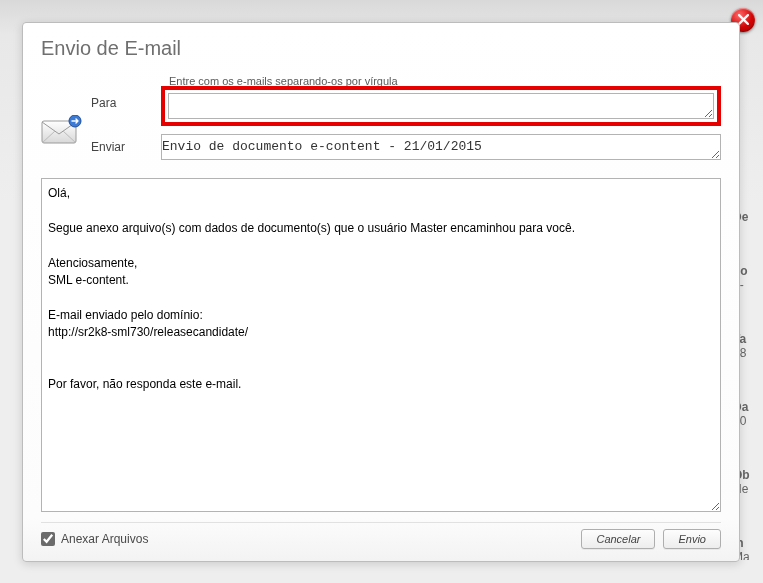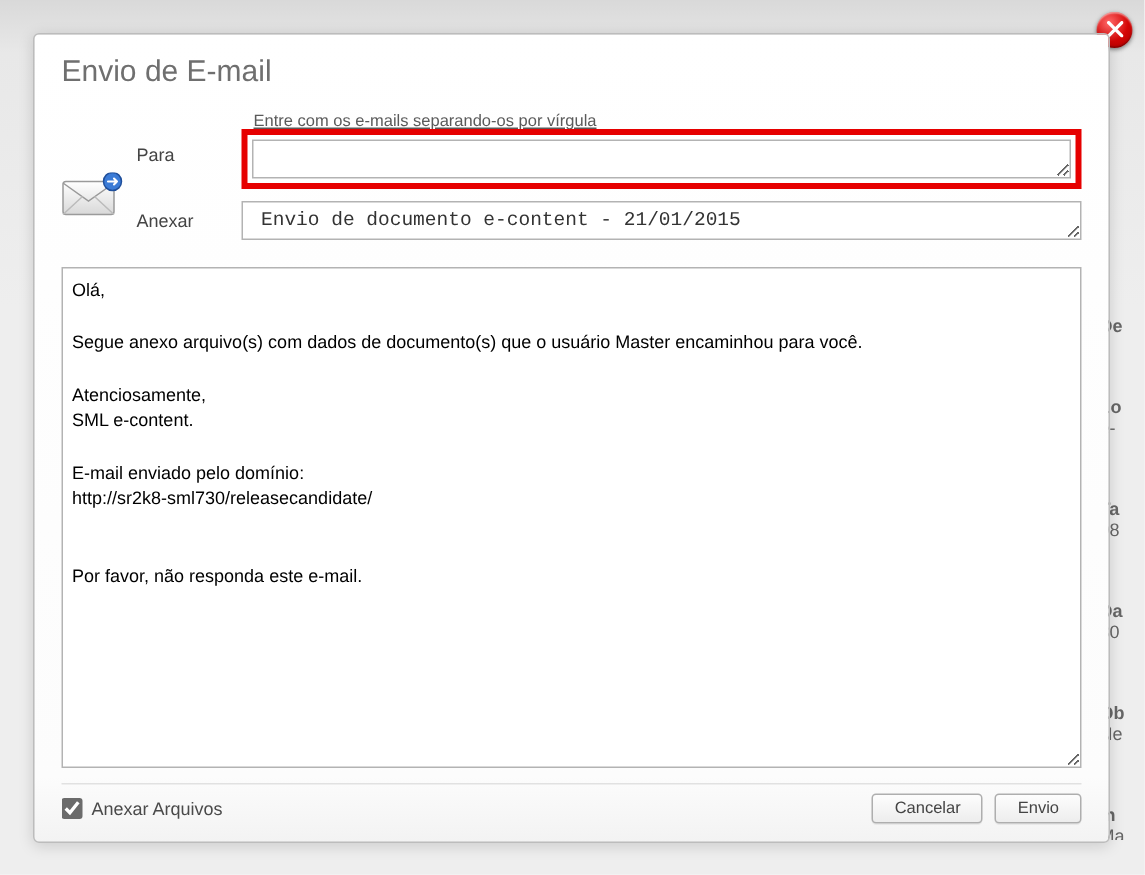--- a/index.html
+++ b/index.html
@@ -85,21 +85,21 @@
     padding-top: 6px;
   }
   .field-input {
     flex: 1;
     border: 1px solid #b3b3b3;
     background: #fff;
     min-height: 26px;
     font-family: "Courier New", monospace;
     font-size: 13px;
     color: #333;
-    padding: 4px 12px;
+    padding: 4px 0;
     resize: none;
     overflow: hidden;
   }
   .field-input.resize-y { resize: both; }
   .para-highlight {
     flex: 1;
     border: 4px solid #e60000;
     padding: 3px;
     display: flex;
     margin-top: -4px;
@@ -140,20 +140,21 @@
   .btn-row { display: flex; gap: 8px; }
   .btn {
     font-size: 11px;
     color: #444;
     padding: 3px 14px;
     border: 1px solid #aeaeae;
     border-radius: 3px;
     background: linear-gradient(180deg, #fdfdfd 0%, #ededed 100%);
     cursor: pointer;
     box-shadow: 0 1px 0 rgba(0,0,0,.05);
+    font-style: italic;
   }
 </style>
 </head>
 <body>
 
 <div class="bg-blur"></div>
 <div class="bg-side">
   <div>
       <span class="lbl">De</span>
     </div>
@@ -212,21 +213,21 @@
 
       <div class="field-row">
         <div class="field-label">Para</div>
         <div class="para-highlight">
           <textarea class="field-input resize-y" rows="1" style=""></textarea>
         </div>
       </div>
 
 
       <div class="field-row">
-        <div class="field-label">Anexar</div>
+        <div class="field-label">Enviar</div>
         <textarea class="field-input resize-y" rows="1" style="">Envio de documento e-content - 21/01/2015</textarea>
       </div>
     </div>
   </div>
 
   <textarea class="body-area" style="">Olá,
 
 Segue anexo arquivo(s) com dados de documento(s) que o usuário Master encaminhou para você.
 
 Atenciosamente,

